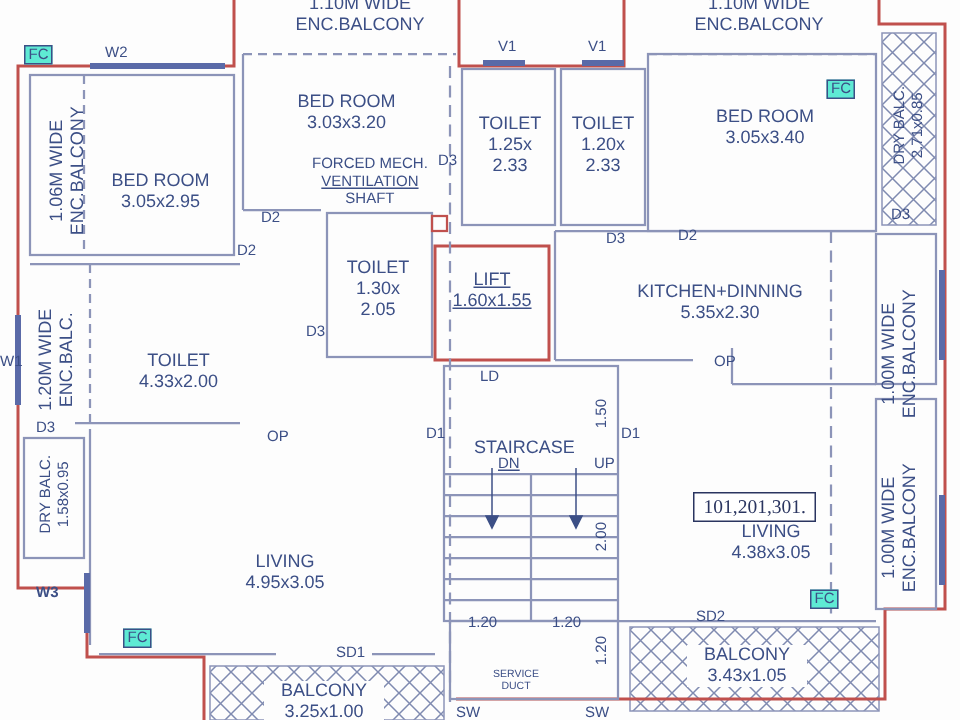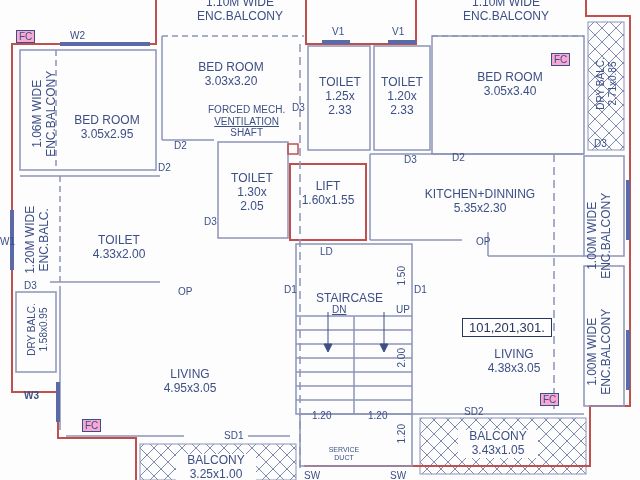--- a/index.html
+++ b/index.html
@@ -3,21 +3,21 @@
 <meta charset="utf-8">
 <style>
   html,body{margin:0;padding:0;background:#ffffff;}
   body{width:640px;height:480px;overflow:hidden;position:relative;font-family:"Liberation Sans",sans-serif;}
   #plan{position:absolute;left:0;top:0;width:640px;height:480px;background:#fdfdfd;}
   .lbl{position:absolute;color:#3c4f86;font-family:"Liberation Sans",sans-serif;text-align:center;line-height:1.15;white-space:nowrap;}
   .room{font-size:12px;}
   .small{font-size:10px;}
   .tiny{font-size:7px;}
   .vert{transform:rotate(-90deg);transform-origin:center center;}
-  .fc{position:absolute;font-size:10px;color:#3c4f86;border:1px solid #3c4f86;padding:0 2px;line-height:11px;background:#f9a8d4;}
+  .fc{position:absolute;font-size:10px;color:#3c4f86;border:1px solid #3c4f86;padding:0 2px;line-height:11px;background:#5eead4;}
   .unitno{position:absolute;font-size:13px;color:#2a3560;border:1px solid #2a3560;padding:1px 6px;background:#fff;}
 </style>
 </head>
 <body>
 
 <div id="plan">
   <svg width="640" height="480" viewBox="0 0 640 480" style="position:absolute;left:0;top:0;">
     <defs>
       <pattern id="hatch" width="14" height="14" patternUnits="userSpaceOnUse">
         <path d="M0,0 L14,14 M14,0 L0,14" stroke="#7f8ab0" stroke-width="1" fill="none"></path>
@@ -97,21 +97,21 @@
       <rect x="388" y="40" width="28" height="4"></rect>
       <rect x="10" y="210" width="4" height="60"></rect>
       <rect x="56" y="382" width="4" height="40"></rect>
       <rect x="626" y="180" width="4" height="60"></rect>
       <rect x="626" y="330" width="4" height="60"></rect>
     </g>
 
     <rect x="288" y="144" width="10" height="10" fill="none" stroke="#c0504d" stroke-width="1.5"></rect>
   </svg>
 
-  <div class="unitno" style="left:462px;top:318px;">101,201,301.</div>
+  <div class="unitno" style="left:462px;top:328px;font-family:Liberation Serif, serif;">101,201,301.</div>
 
   <div class="lbl room" style="left:190px;top:-4px;width:100px;">
     <div>1.10M WIDE</div>
     <div>ENC.BALCONY</div>
   </div>
   <div class="lbl room" style="left:456px;top:-4px;width:100px;">
     <div>1.10M WIDE</div>
     <div>ENC.BALCONY</div>
   </div>
 
@@ -153,21 +153,21 @@
     <div>FORCED MECH.</div>
     <div style="text-decoration:underline;">VENTILATION</div>
     <div>SHAFT</div>
   </div>
 
   <div class="lbl small vert" style="left:566px;top:72px;width:80px;">
     <div>DRY BALC.</div>
     <div>2.71x0.85</div>
   </div>
 
-  <div class="lbl room" style="left:296px;top:180px;width:64px;">
+  <div class="lbl room" style="left:296px;top:180px;width:64px;text-decoration:underline;">
     <div>LIFT</div>
     <div>1.60x1.55</div>
   </div>
 
   <div class="lbl room" style="left:74px;top:234px;width:90px;">
     <div>TOILET</div>
     <div>4.33x2.00</div>
   </div>
   <div class="lbl room vert" style="left:-7px;top:226px;width:90px;">
     <div>1.20M WIDE</div>

